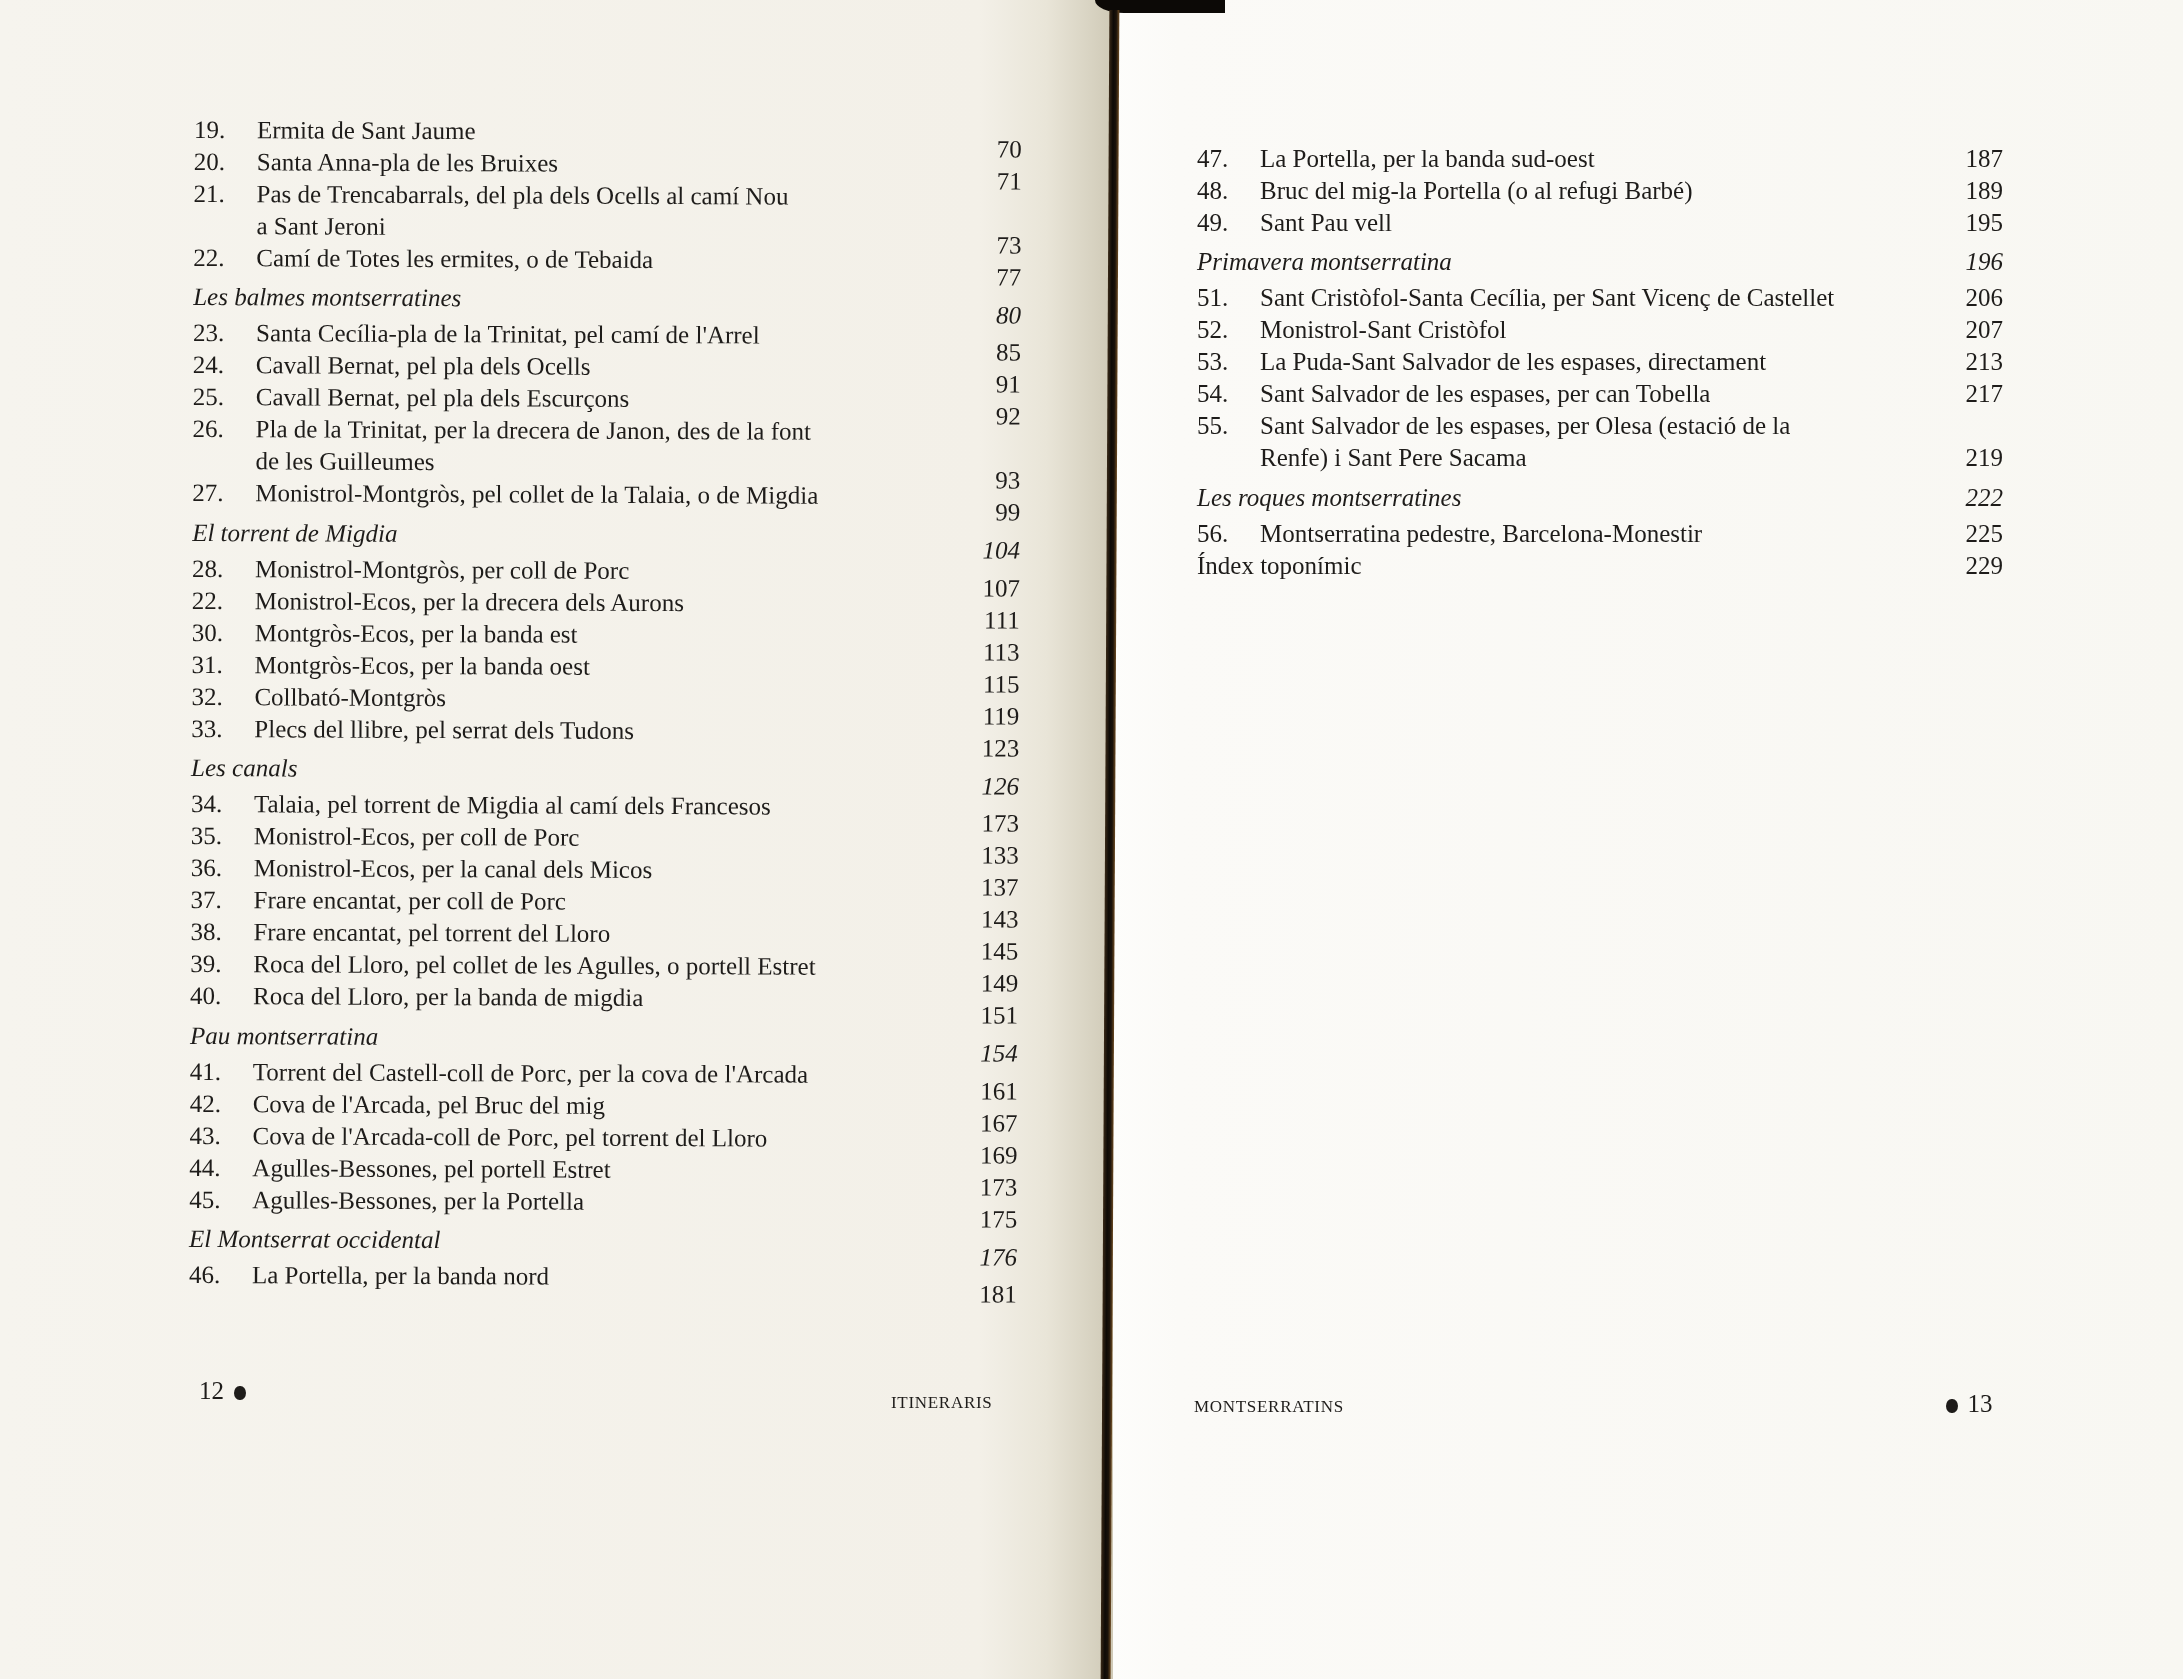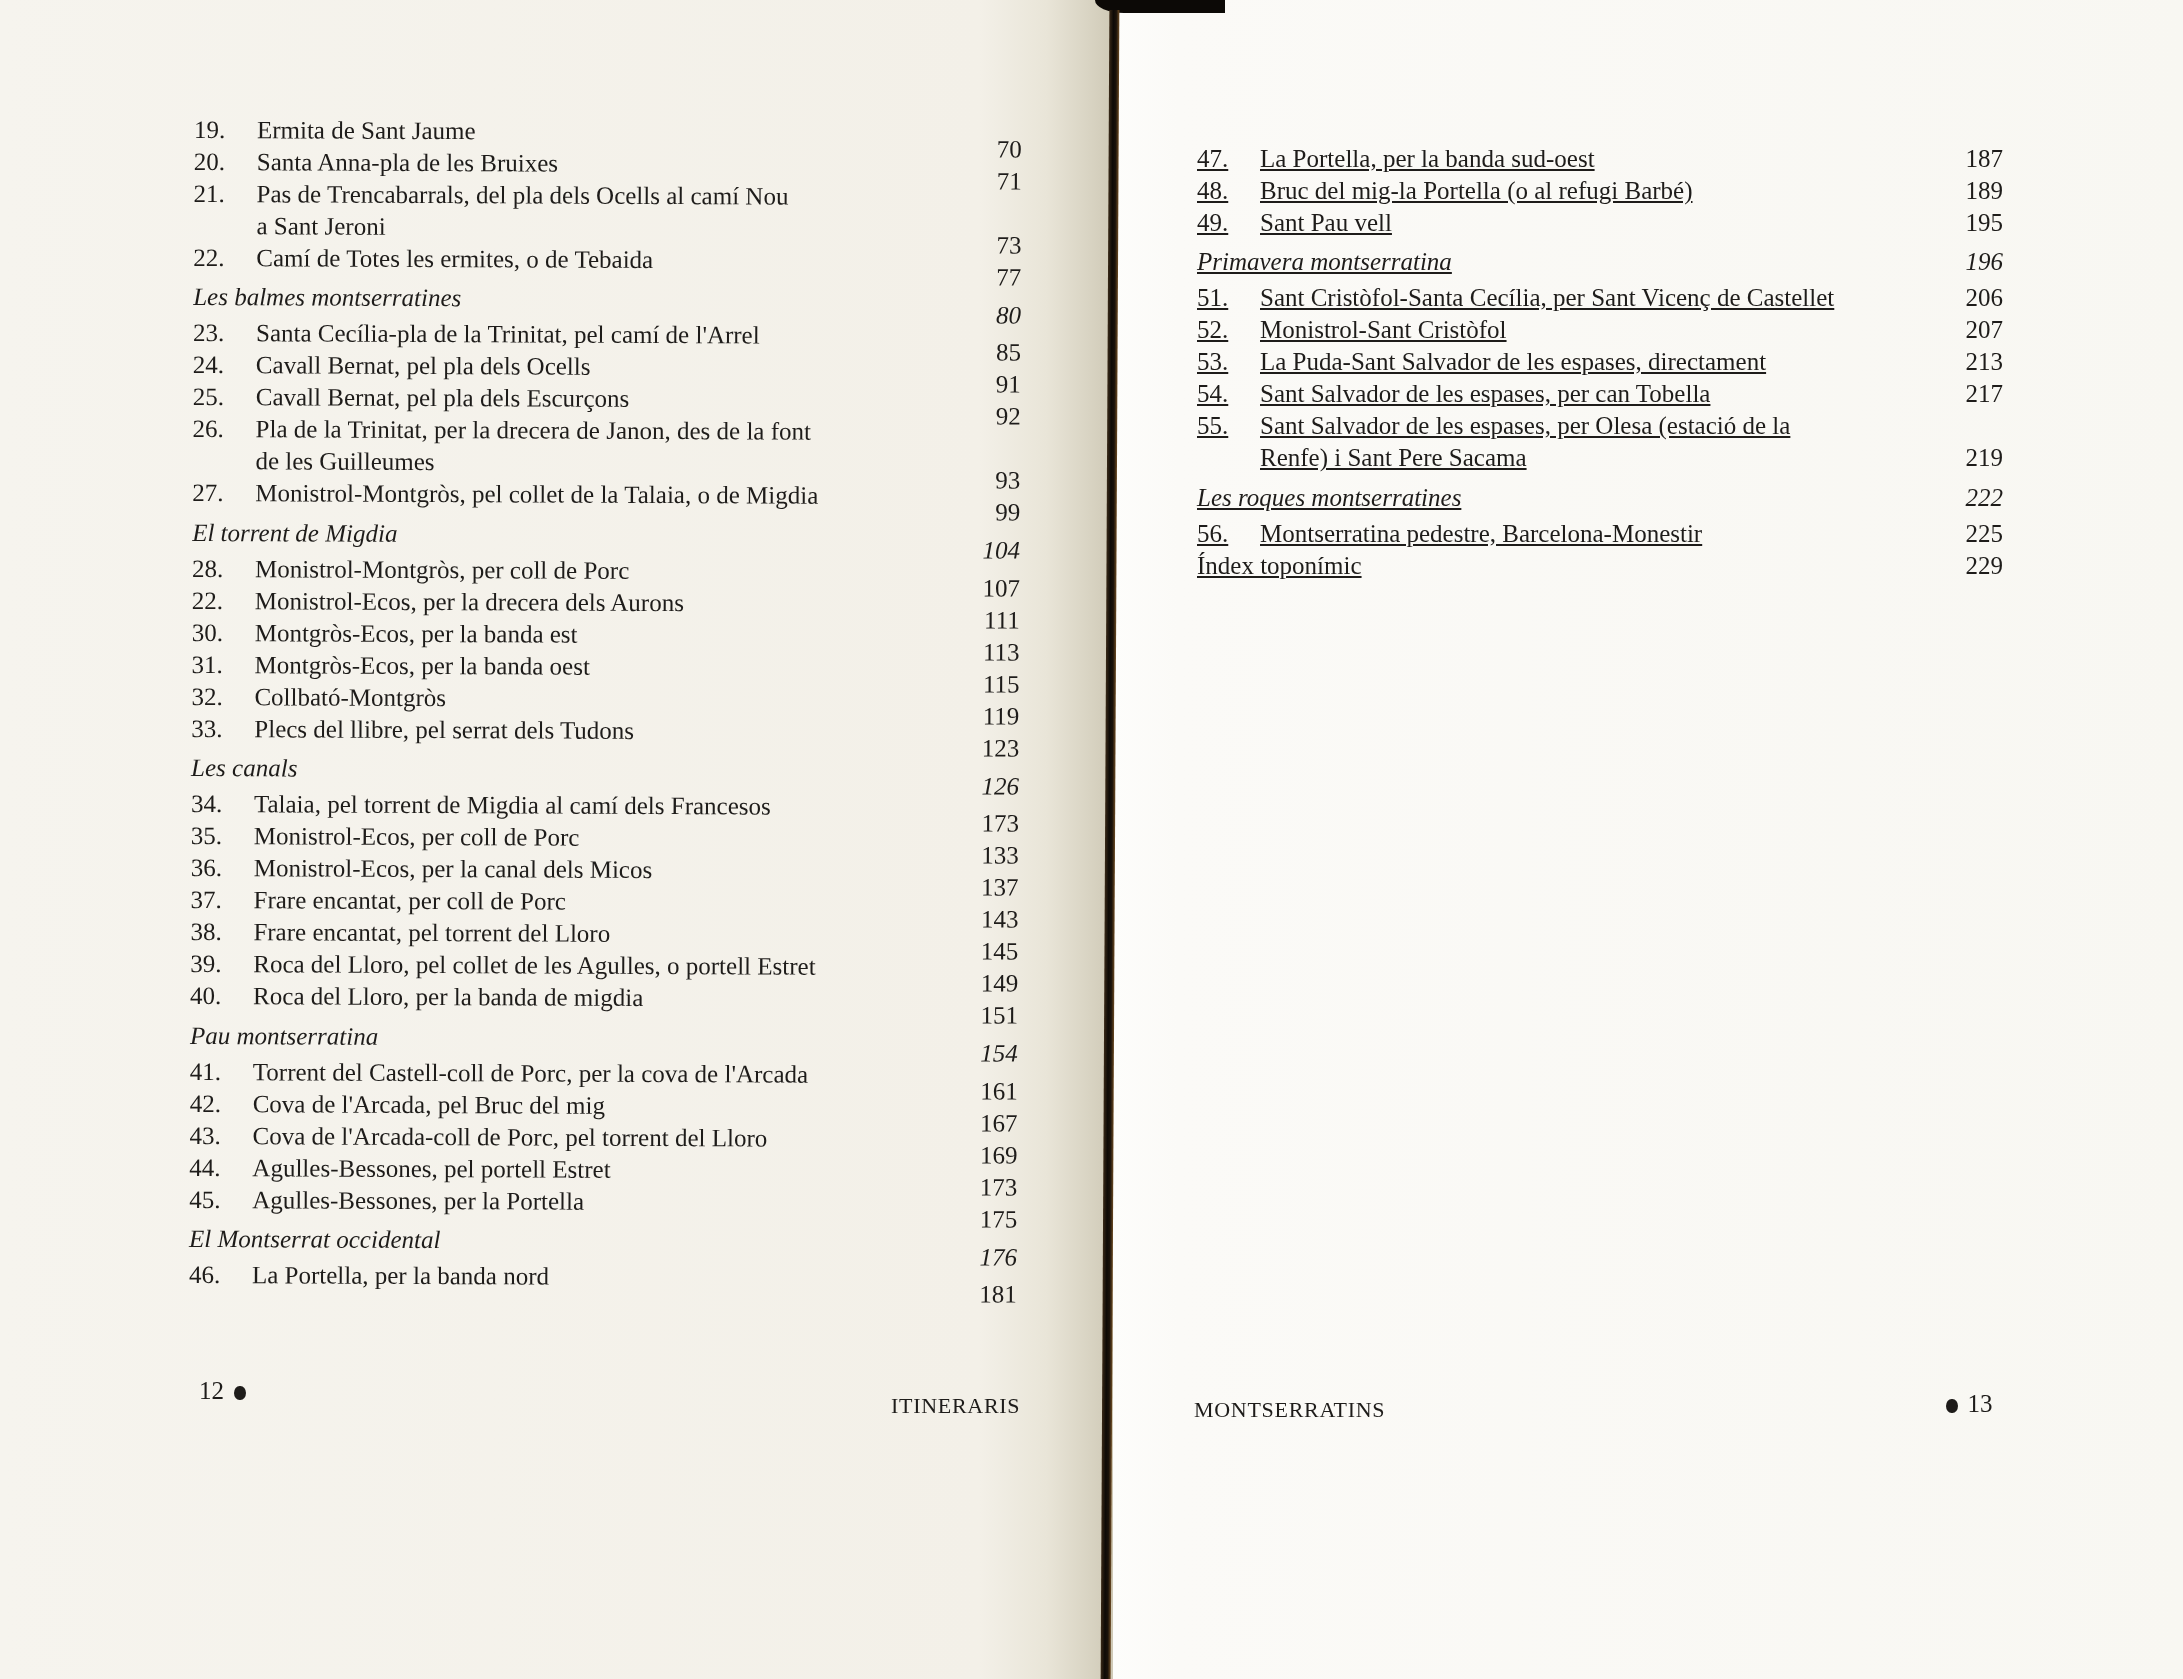--- a/index.html
+++ b/index.html
@@ -21,34 +21,34 @@
     position:absolute; left:1105px; top:10px; width:10px; height:1669px;
     background:linear-gradient(to right, #3a2a18, #0e0a06 40%, #1a120a 70%, #6b4a22);
     transform:skewX(-0.3deg);
   }
   .spine-top {
     position:absolute; left:1095px; top:0; width:130px; height:13px;
     background:#0c0906; border-bottom-left-radius:29px 13px;
   }
   .toc { position:absolute; font-size:25px; line-height:32px; }
   .toc-left { left:194px; top:114px; width:828px; transform:rotate(0.25deg); transform-origin:left top; }
-  .toc-right { left:1197px; top:143px; width:806px;text-decoration:underline; }
+  .toc-right { left:1197px; top:143px; width:806px; }
   .row { position:relative; display:flex; align-items:flex-start; }
   .num { width:63px; flex:none; }
   .title { flex:1; padding-right:21.6px; }
   .page { position:absolute; right:0; text-align:right; width:58px; }
   .toc-left .page { top:16px; }
   .toc-right .page { top:0; }
   .toc-right .row.multi .page { top:32px; }
   .toc-left .row.multi .page { top:48px; }
   .section { font-style:italic; margin-top:7.2px; margin-bottom:4.3px; }
   .toc-left .section .page { top:14.4px; }
   .wrap-line { display:block; }
   .footer { position:absolute; font-size:25px; }
-  .footer-caps { font-size:22px; letter-spacing:0.7px; }
+  .footer-caps { font-size:17px; letter-spacing:0.7px; }
   .bullet { display:inline-block; width:11.5px; height:14.4px; background:#1e1c1a; border-radius:50%; vertical-align:middle; margin:0 10px; }
 </style>
 </head>
 <body>
 
 <div class="page-left"></div>
 <div class="page-right"></div>
 <div class="spine-top"></div>
 <div class="spine"></div>
 

